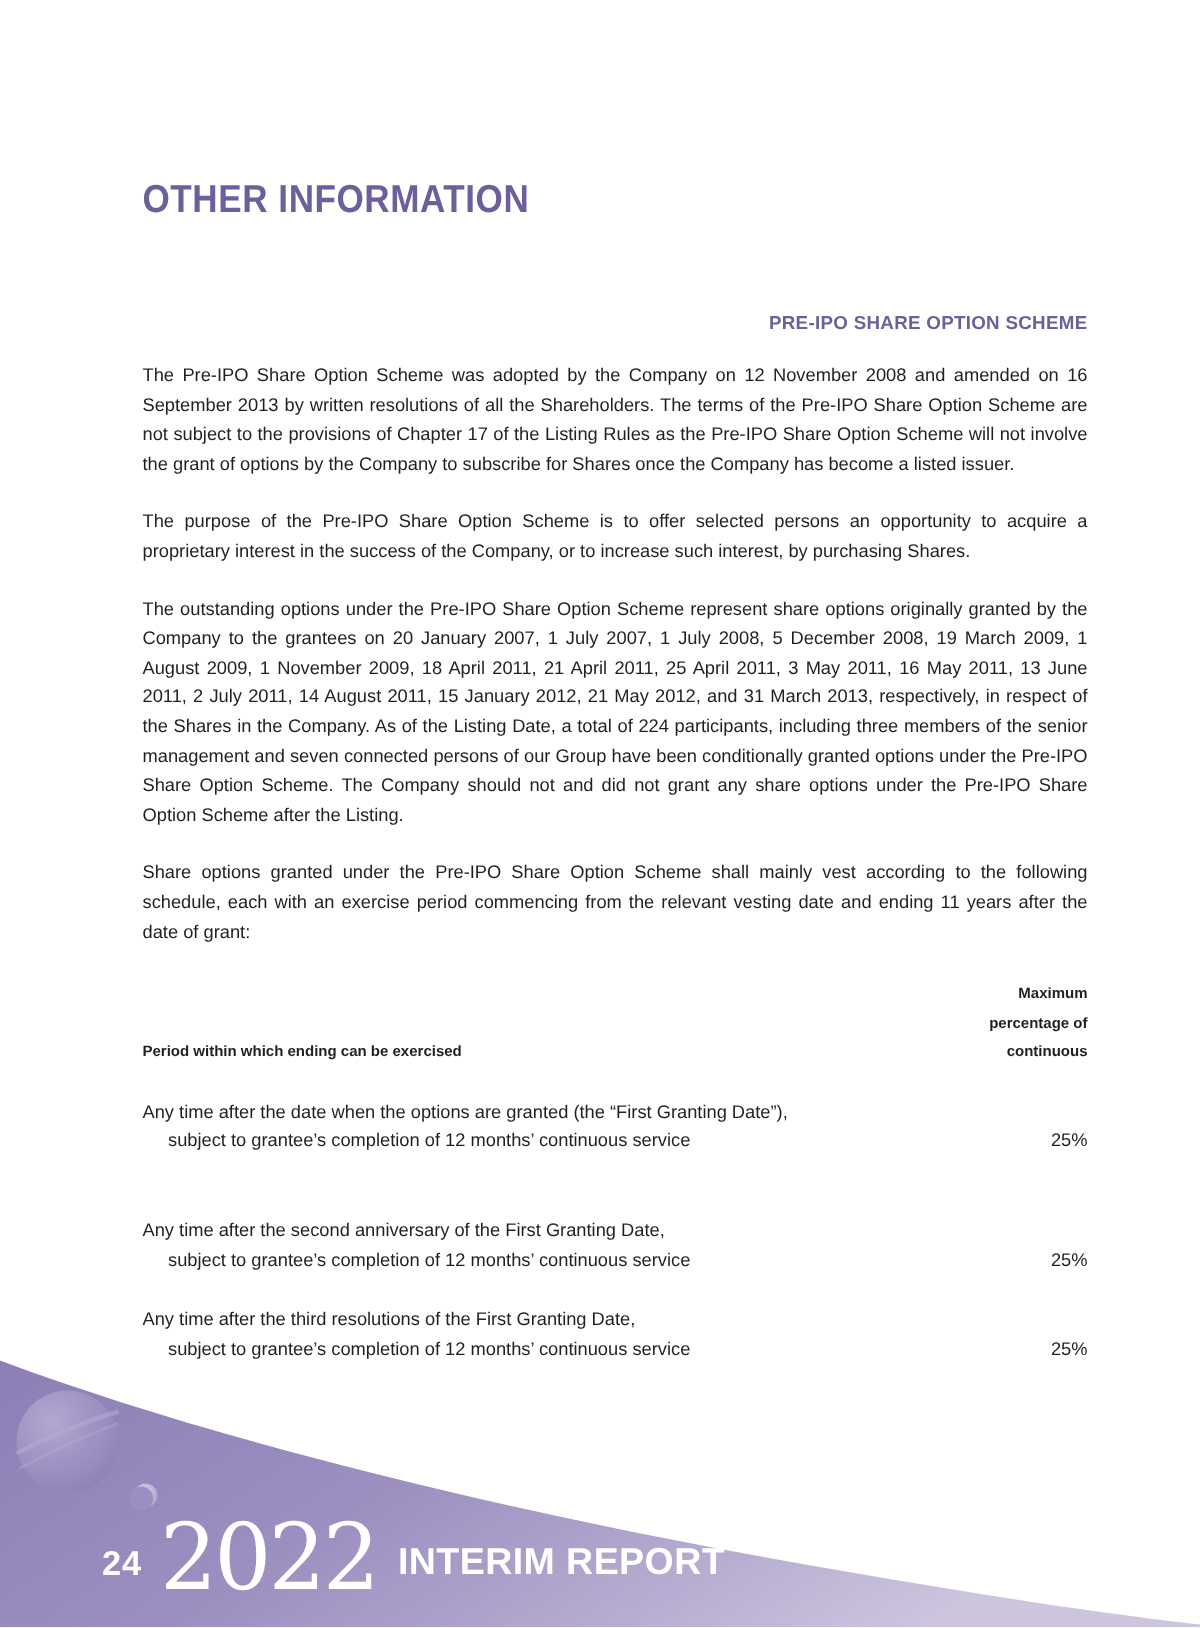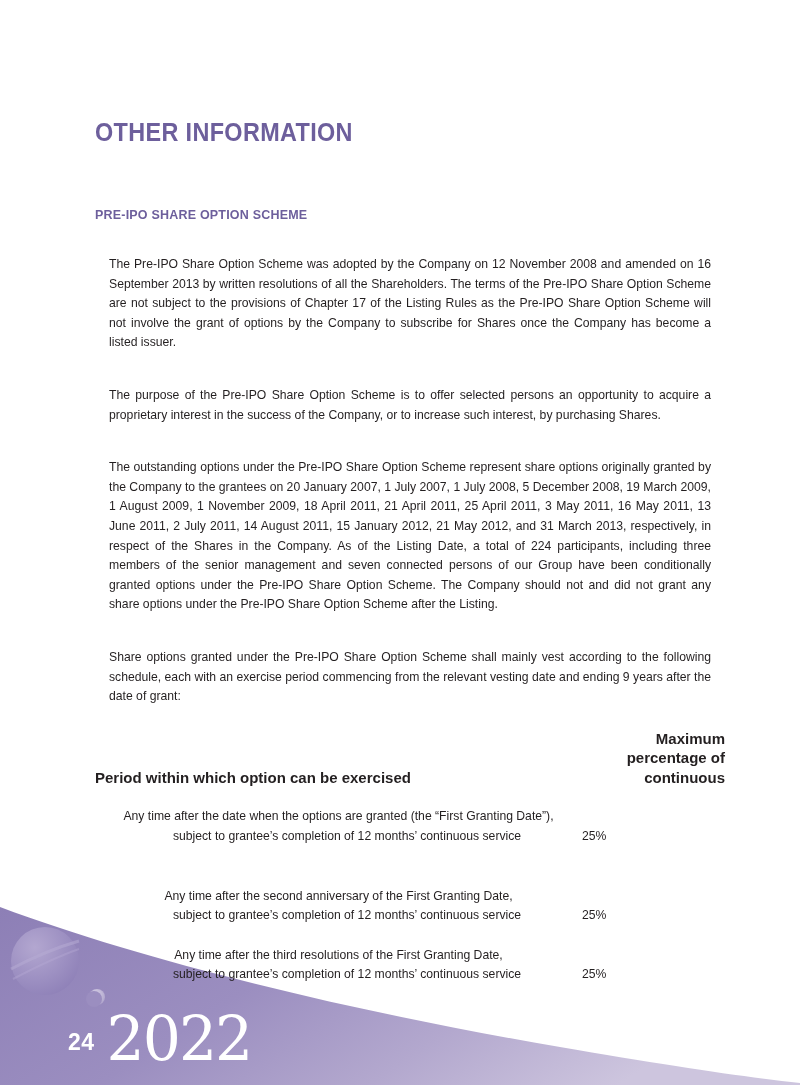--- a/index.html
+++ b/index.html
@@ -100,44 +100,45 @@
   }
 
   .section-title {
     color: #6d5f9c;
     font-family: "Liberation Sans", sans-serif;
     font-size: 12.5px;
     font-weight: bold;
     letter-spacing: 0.2px;
     margin: 0;
     padding-top: 60px;
+    text-align: right;
   }
 
   p.body-text {
     color: #231f20;
     font-size: 12.2px;
     line-height: 19.6px;
     text-align: justify;
-    margin: 14px;
+    margin: 0;
     padding-top: 19px;
   }
 
   
   .schedule {
     width: 100%;
     border-collapse: collapse;
     margin-top: 22px;
     table-layout: fixed;
   }
   .schedule col.col-desc { width: 487px; }
   .schedule col.col-pct  { width: 143px; }
 
   .schedule th {
     color: #231f20;
-    font-size: 15px;
+    font-size: 10px;
     font-weight: bold;
     line-height: 19.6px;
     text-align: right;
     vertical-align: bottom;
     padding: 0;
   }
   .schedule th.desc-head {
     text-align: left;
     font-weight: bold;
     padding-bottom: 0;
@@ -145,29 +146,28 @@
   .head-stack {
     display: block;
   }
 
   .schedule td {
     color: #231f20;
     font-size: 12.2px;
     line-height: 19.6px;
     padding: 0;
     vertical-align: bottom;
-    text-align: center;
   }
   .schedule tr.spacer td {
     height: 20px;
     line-height: 20px;
     font-size: 0;
   }
   .schedule td.pct {
-    text-align: left;
+    text-align: right;
     vertical-align: bottom;
   }
   .row-line1 { display: block; }
   .row-line2 { display: block; padding-left: 17px; }
 </style>
 </head>
 <body>
 
 <div class="page">
 
@@ -204,41 +204,42 @@
 
         <circle cx="97" cy="112" r="8" fill="url(#moonGrad)"></circle>
         <circle cx="94" cy="114" r="8" fill="#9b8ec0"></circle>
       </g>
     </svg>
   </div>
 
   <div class="footer-text">
     <span class="page-number">24</span>
     <span class="year">2022</span>
+    <span class="report-label">INTERIM REPORT</span>
   </div>
 
   <div class="content">
 
     <h1 class="page-title">OTHER INFORMATION</h1>
 
     <h2 class="section-title">PRE-IPO SHARE OPTION SCHEME</h2>
 
     <p class="body-text">The Pre-IPO Share Option Scheme was adopted by the Company on 12 November 2008 and amended on 16 September 2013 by written resolutions of all the Shareholders. The terms of the Pre-IPO Share Option Scheme are not subject to the provisions of Chapter 17 of the Listing Rules as the Pre-IPO Share Option Scheme will not involve the grant of options by the Company to subscribe for Shares once the Company has become a listed issuer.</p>
     <p class="body-text">The purpose of the Pre-IPO Share Option Scheme is to offer selected persons an opportunity to acquire a proprietary interest in the success of the Company, or to increase such interest, by purchasing Shares.</p>
     <p class="body-text">The outstanding options under the Pre-IPO Share Option Scheme represent share options originally granted by the Company to the grantees on 20 January 2007, 1 July 2007, 1 July 2008, 5 December 2008, 19 March 2009, 1 August 2009, 1 November 2009, 18 April 2011, 21 April 2011, 25 April 2011, 3 May 2011, 16 May 2011, 13 June 2011, 2 July 2011, 14 August 2011, 15 January 2012, 21 May 2012, and 31 March 2013, respectively, in respect of the Shares in the Company. As of the Listing Date, a total of 224 participants, including three members of the senior management and seven connected persons of our Group have been conditionally granted options under the Pre-IPO Share Option Scheme. The Company should not and did not grant any share options under the Pre-IPO Share Option Scheme after the Listing.</p>
-    <p class="body-text">Share options granted under the Pre-IPO Share Option Scheme shall mainly vest according to the following schedule, each with an exercise period commencing from the relevant vesting date and ending 9 years after the date of grant:</p>
+    <p class="body-text">Share options granted under the Pre-IPO Share Option Scheme shall mainly vest according to the following schedule, each with an exercise period commencing from the relevant vesting date and ending 11 years after the date of grant:</p>
 
     <table class="schedule">
       <colgroup>
         <col class="col-desc">
         <col class="col-pct">
       </colgroup>
       <thead>
         <tr>
-          <th class="desc-head">Period within which option can be exercised</th>
+          <th class="desc-head">Period within which ending can be exercised</th>
           <th>
             <span class="head-stack">Maximum</span>
             <span class="head-stack">percentage of</span>
             <span class="head-stack">continuous</span>
           </th>
         </tr>
       </thead>
       <tbody>
 
         <tr class="spacer">

